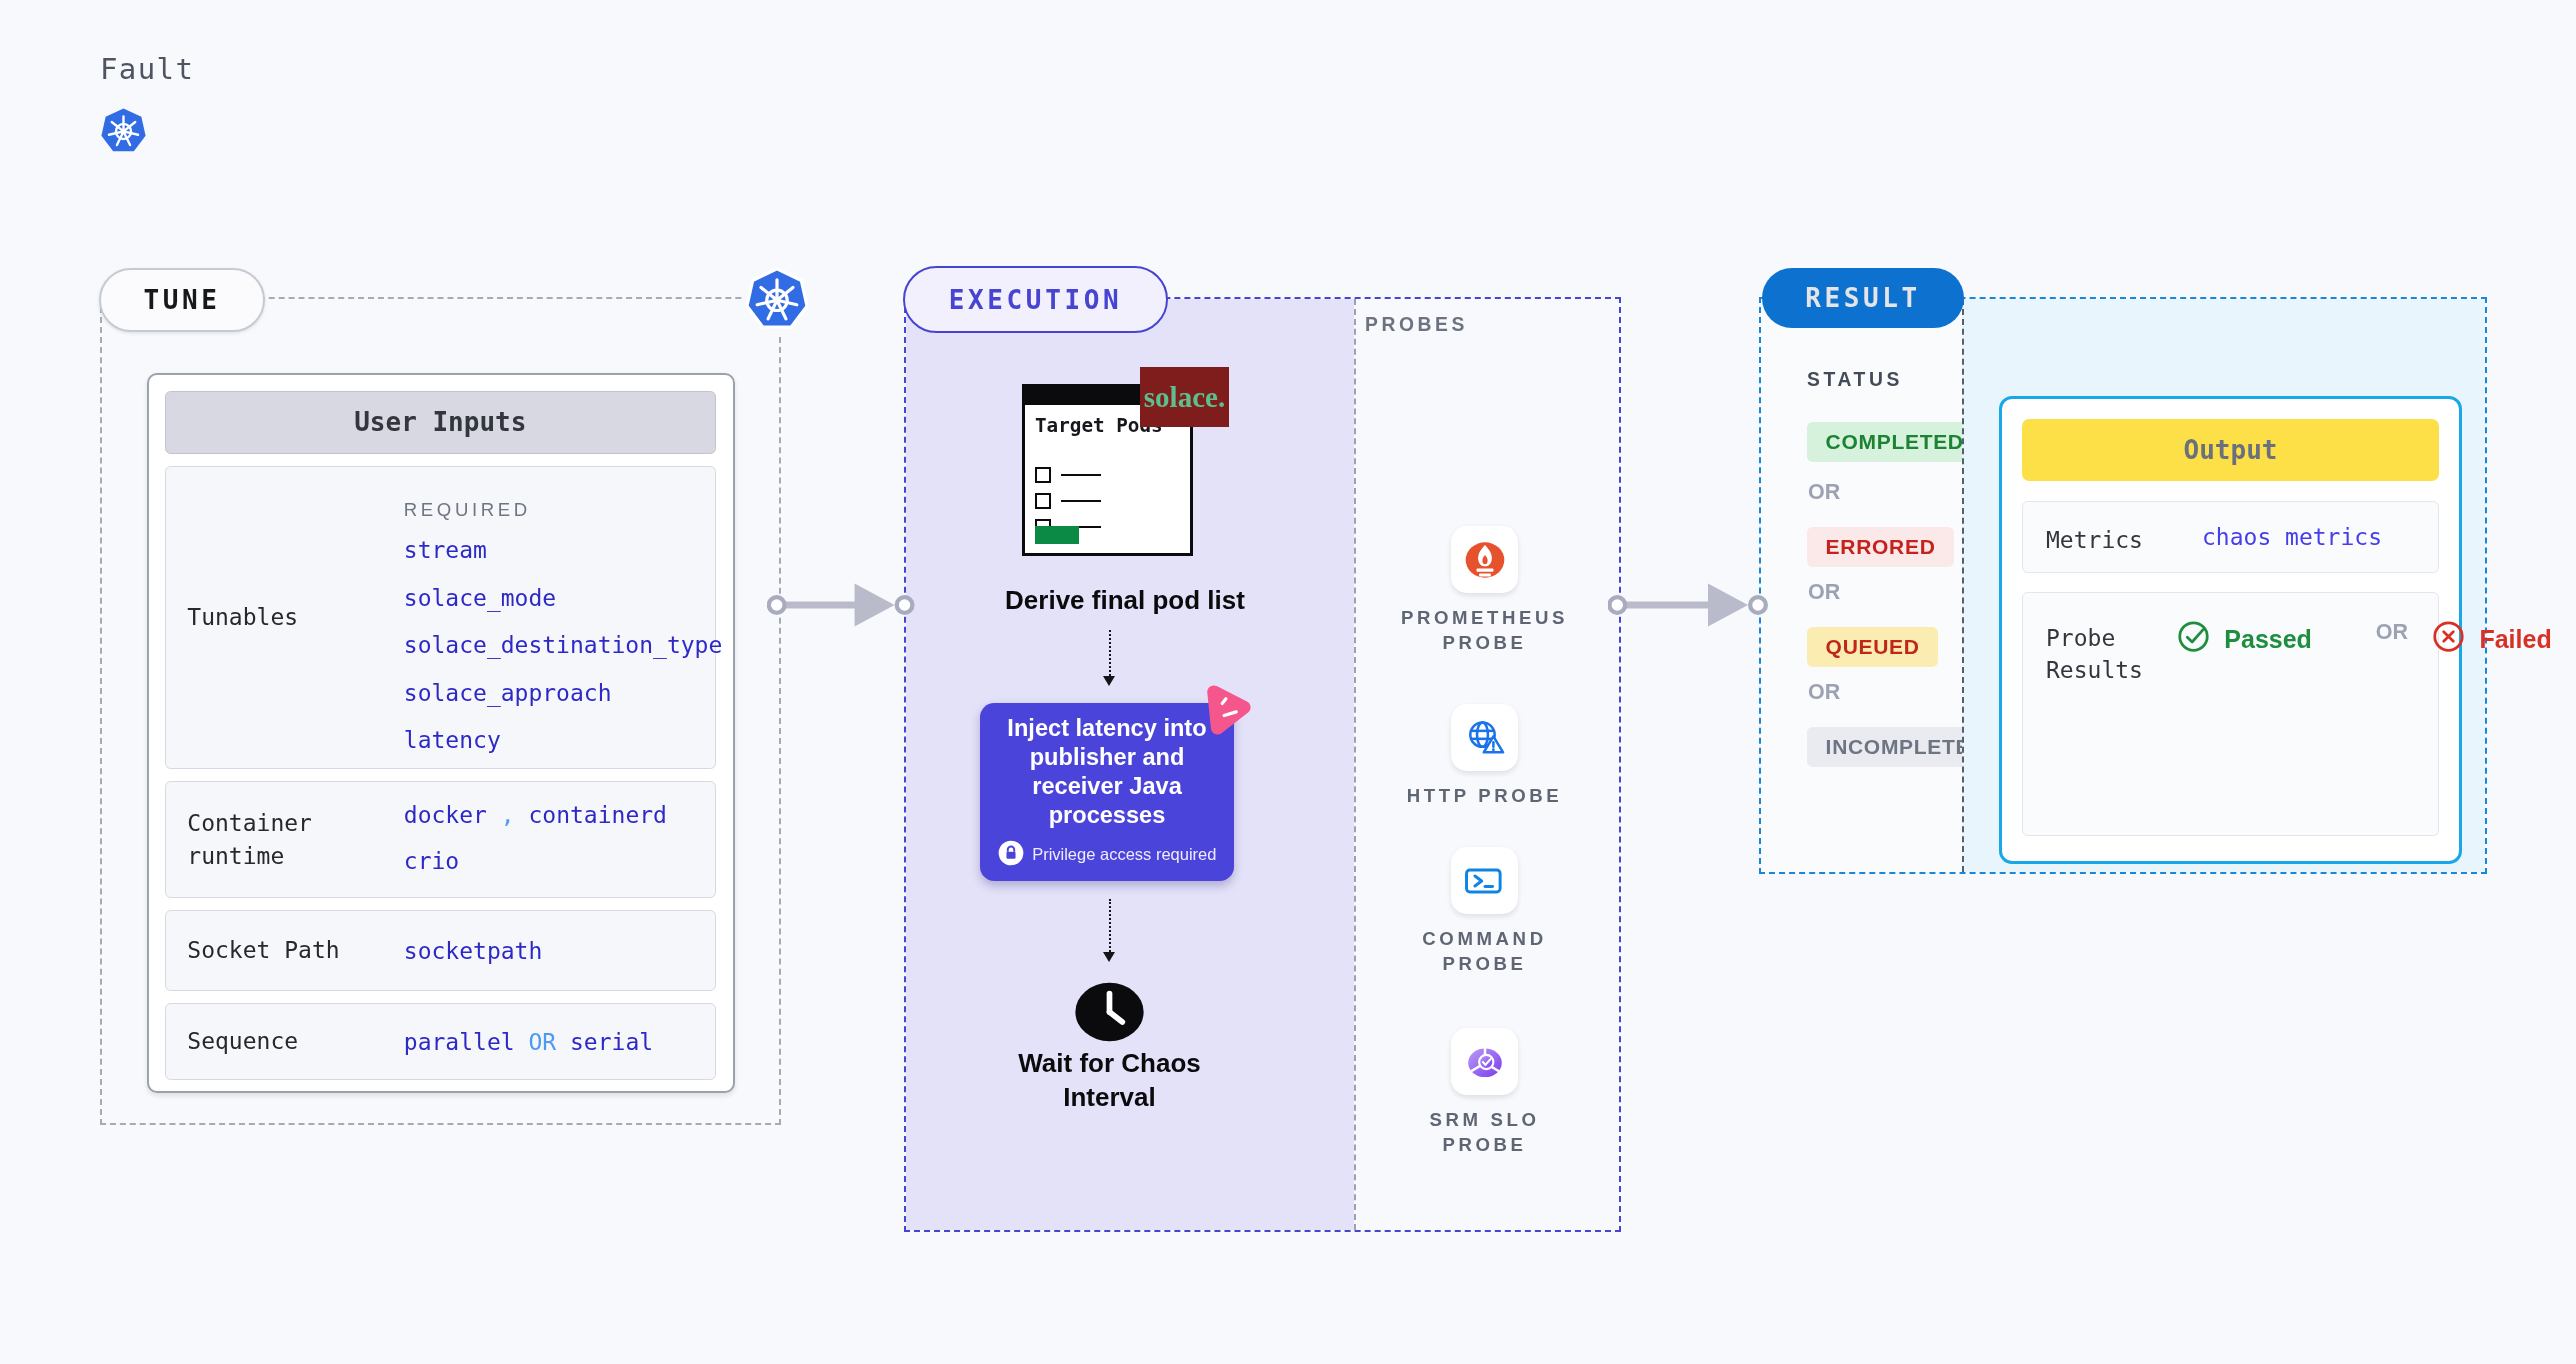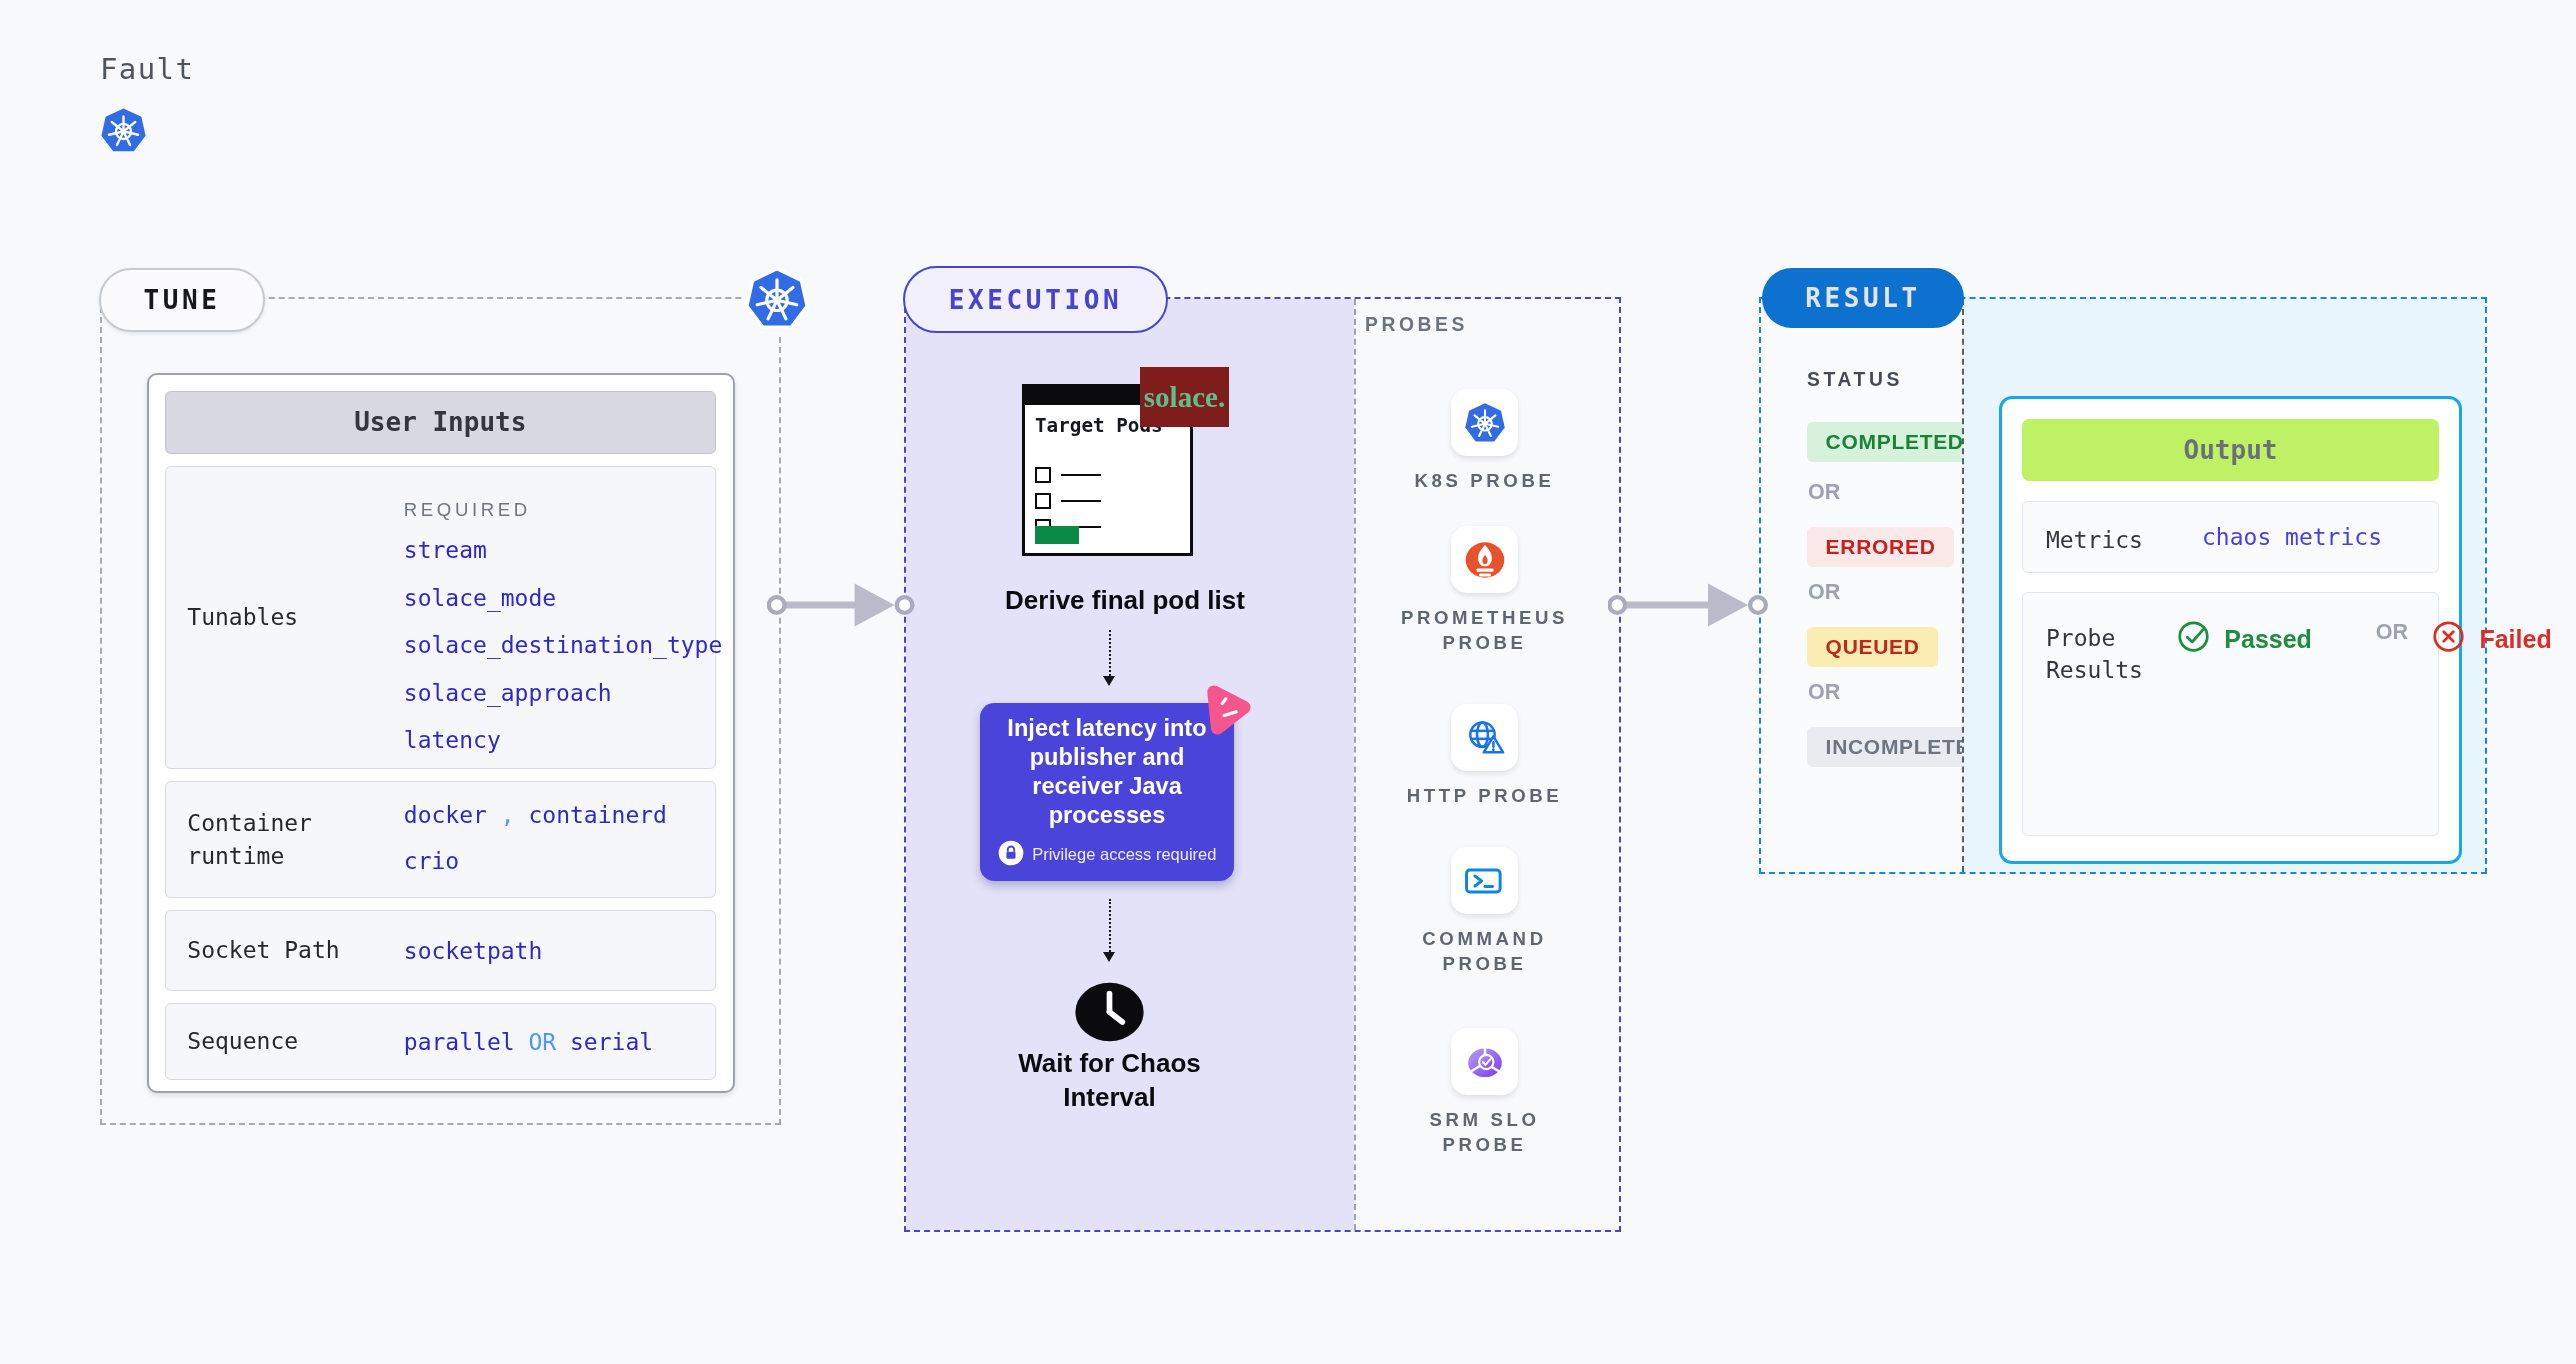--- a/index.html
+++ b/index.html
@@ -104,21 +104,21 @@
          padding:0 18.6px;font-size:21px;font-weight:bold;letter-spacing:0.7px;}
   .b-completed{top:123px;background:#D7F2DC;color:#1C8234;}
   .b-errored{top:228px;background:#FBE8E8;color:#C5221E;}
   .b-queued{top:328px;background:#FBEDB2;color:#C0261C;}
   .b-incompleted{top:428px;background:#E9EBF1;color:#6E7582;}
   .or{position:absolute;left:47px;font-size:21.5px;font-weight:bold;color:#9CA2B2;}
   .or1{top:181px;} .or2{top:281px;} .or3{top:381px;}
 
   .output-card{left:1999px;top:396px;width:457px;height:462px;background:#FFFFFF;
                border:3.6px solid #18A8E8;border-radius:13px;z-index:3;}
-  .out-head{position:absolute;left:20px;top:20px;width:417px;height:62px;background:#bef264;border-radius:7.2px;
+  .out-head{position:absolute;left:20px;top:20px;width:417px;height:62px;background:#fde047;border-radius:7.2px;
             display:flex;align-items:center;justify-content:center;font-size:26px;font-weight:bold;color:#6A707C;}
   .out-row{position:absolute;left:20px;width:417px;background:#FAFBFD;border:1.4px solid #E3E6EC;border-radius:5.7px;
            box-sizing:border-box;}
   .out-metrics{top:102px;height:72px;padding-left:20px;}
   .out-probe{top:193px;height:244px;}
   .out-label{position:absolute;left:23px;font-size:23px;color:#33373D;line-height:1.4;}
   .metrics-value{position:absolute;left:179px;top:21.5px;font-size:23px;color:#463DEC;}
   .pr-col{position:absolute;left:154px;top:27px;display:flex;flex-direction:row;gap:24px;}
   .pr-line{display:flex;align-items:center;gap:14.3px;font-size:25px;font-weight:bold;}
   .passed{color:#1E8E3E;} .failed{color:#D93025;}
@@ -269,39 +269,20 @@
         <line x1="52" y1="45" x2="52" y2="19"></line>
         <line x1="52" y1="45" x2="70" y2="59"></line>
       </g>
     </svg>
   </span>
   <div class="step-caption cap-wait">Wait for Chaos Interval</div>
 
   <div class="abs probes-panel">
     <div class="probes-label">PROBES</div>
 
-    <div class="probe-item" style="top:92px;">
-      <div class="probe-tile">
-        <svg viewBox="0 0 100 100">
-          <polygon points="50,3 88,21 97,61 72,94 28,94 3,61 12,21" fill="#326CE5"></polygon>
-          <g stroke="#fff" stroke-width="5" fill="none" stroke-linecap="round">
-            <circle cx="50" cy="52" r="16"></circle>
-            <line x1="50" y1="52" x2="50" y2="20"></line>
-              <line x1="50" y1="52" x2="75" y2="32"></line>
-            <line x1="50" y1="52" x2="81" y2="59"></line>
-              <line x1="50" y1="52" x2="64" y2="81"></line>
-            <line x1="50" y1="52" x2="36" y2="81"></line>
-              <line x1="50" y1="52" x2="19" y2="59"></line>
-            <line x1="50" y1="52" x2="25" y2="32"></line>
-          </g>
-          <circle cx="50" cy="52" r="6" fill="#fff"></circle>
-        </svg>
-      </div>
-      <div class="probe-label">K8S PROBE</div>
-    </div>
 
     <div class="probe-item" style="top:229px;">
       <div class="probe-tile">
         <svg viewBox="0 0 100 100">
           <ellipse cx="50" cy="50" rx="46" ry="42" fill="#E6522C"></ellipse>
           <path d="M50 14 C62 27 68 37 66 50 C64.5 60 58 65 50 65 C42 65 35.5 60 34 50 C32 37 38 27 50 14 Z" fill="#fff"></path>
           <path d="M50 38 C55 44 57 48 56 54 C55.3 58 53 60 50 60 C47 60 44.7 58 44 54 C43 48 45 44 50 38 Z" fill="#E6522C"></path>
           <rect x="30" y="70" width="40" height="8" rx="2" fill="#fff"></rect>
           <rect x="36" y="82" width="28" height="7" rx="2" fill="#fff"></rect>
         </svg>

